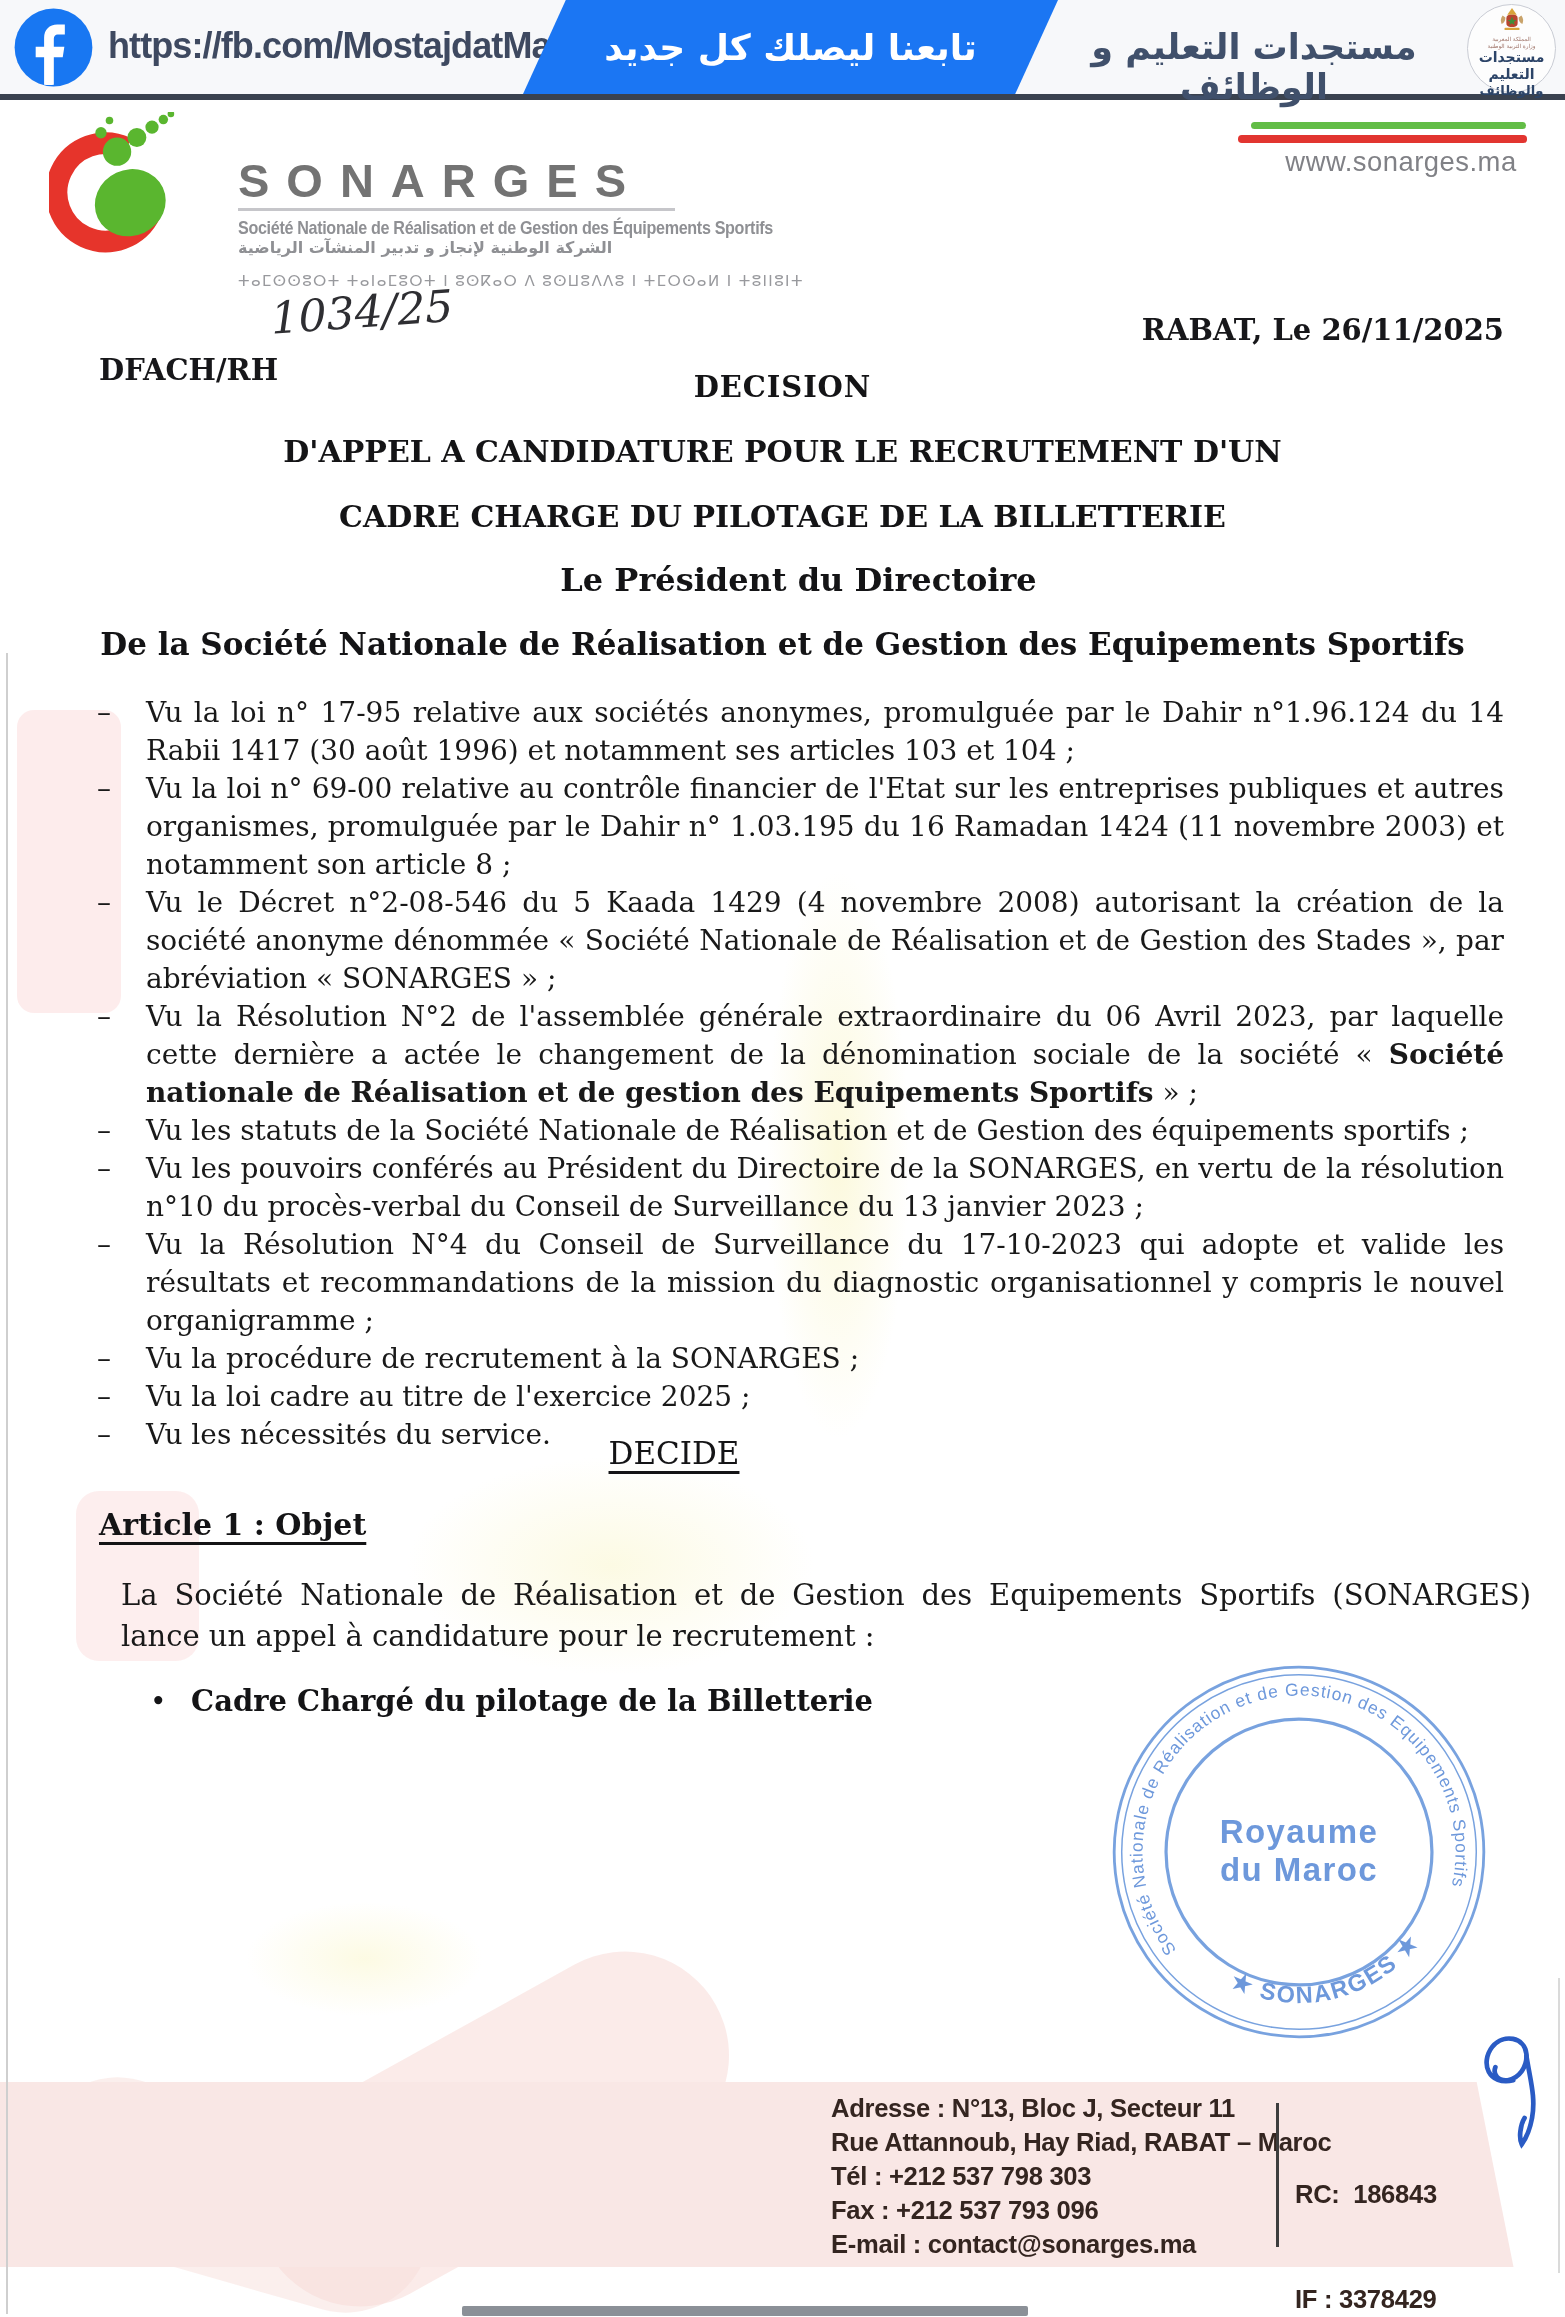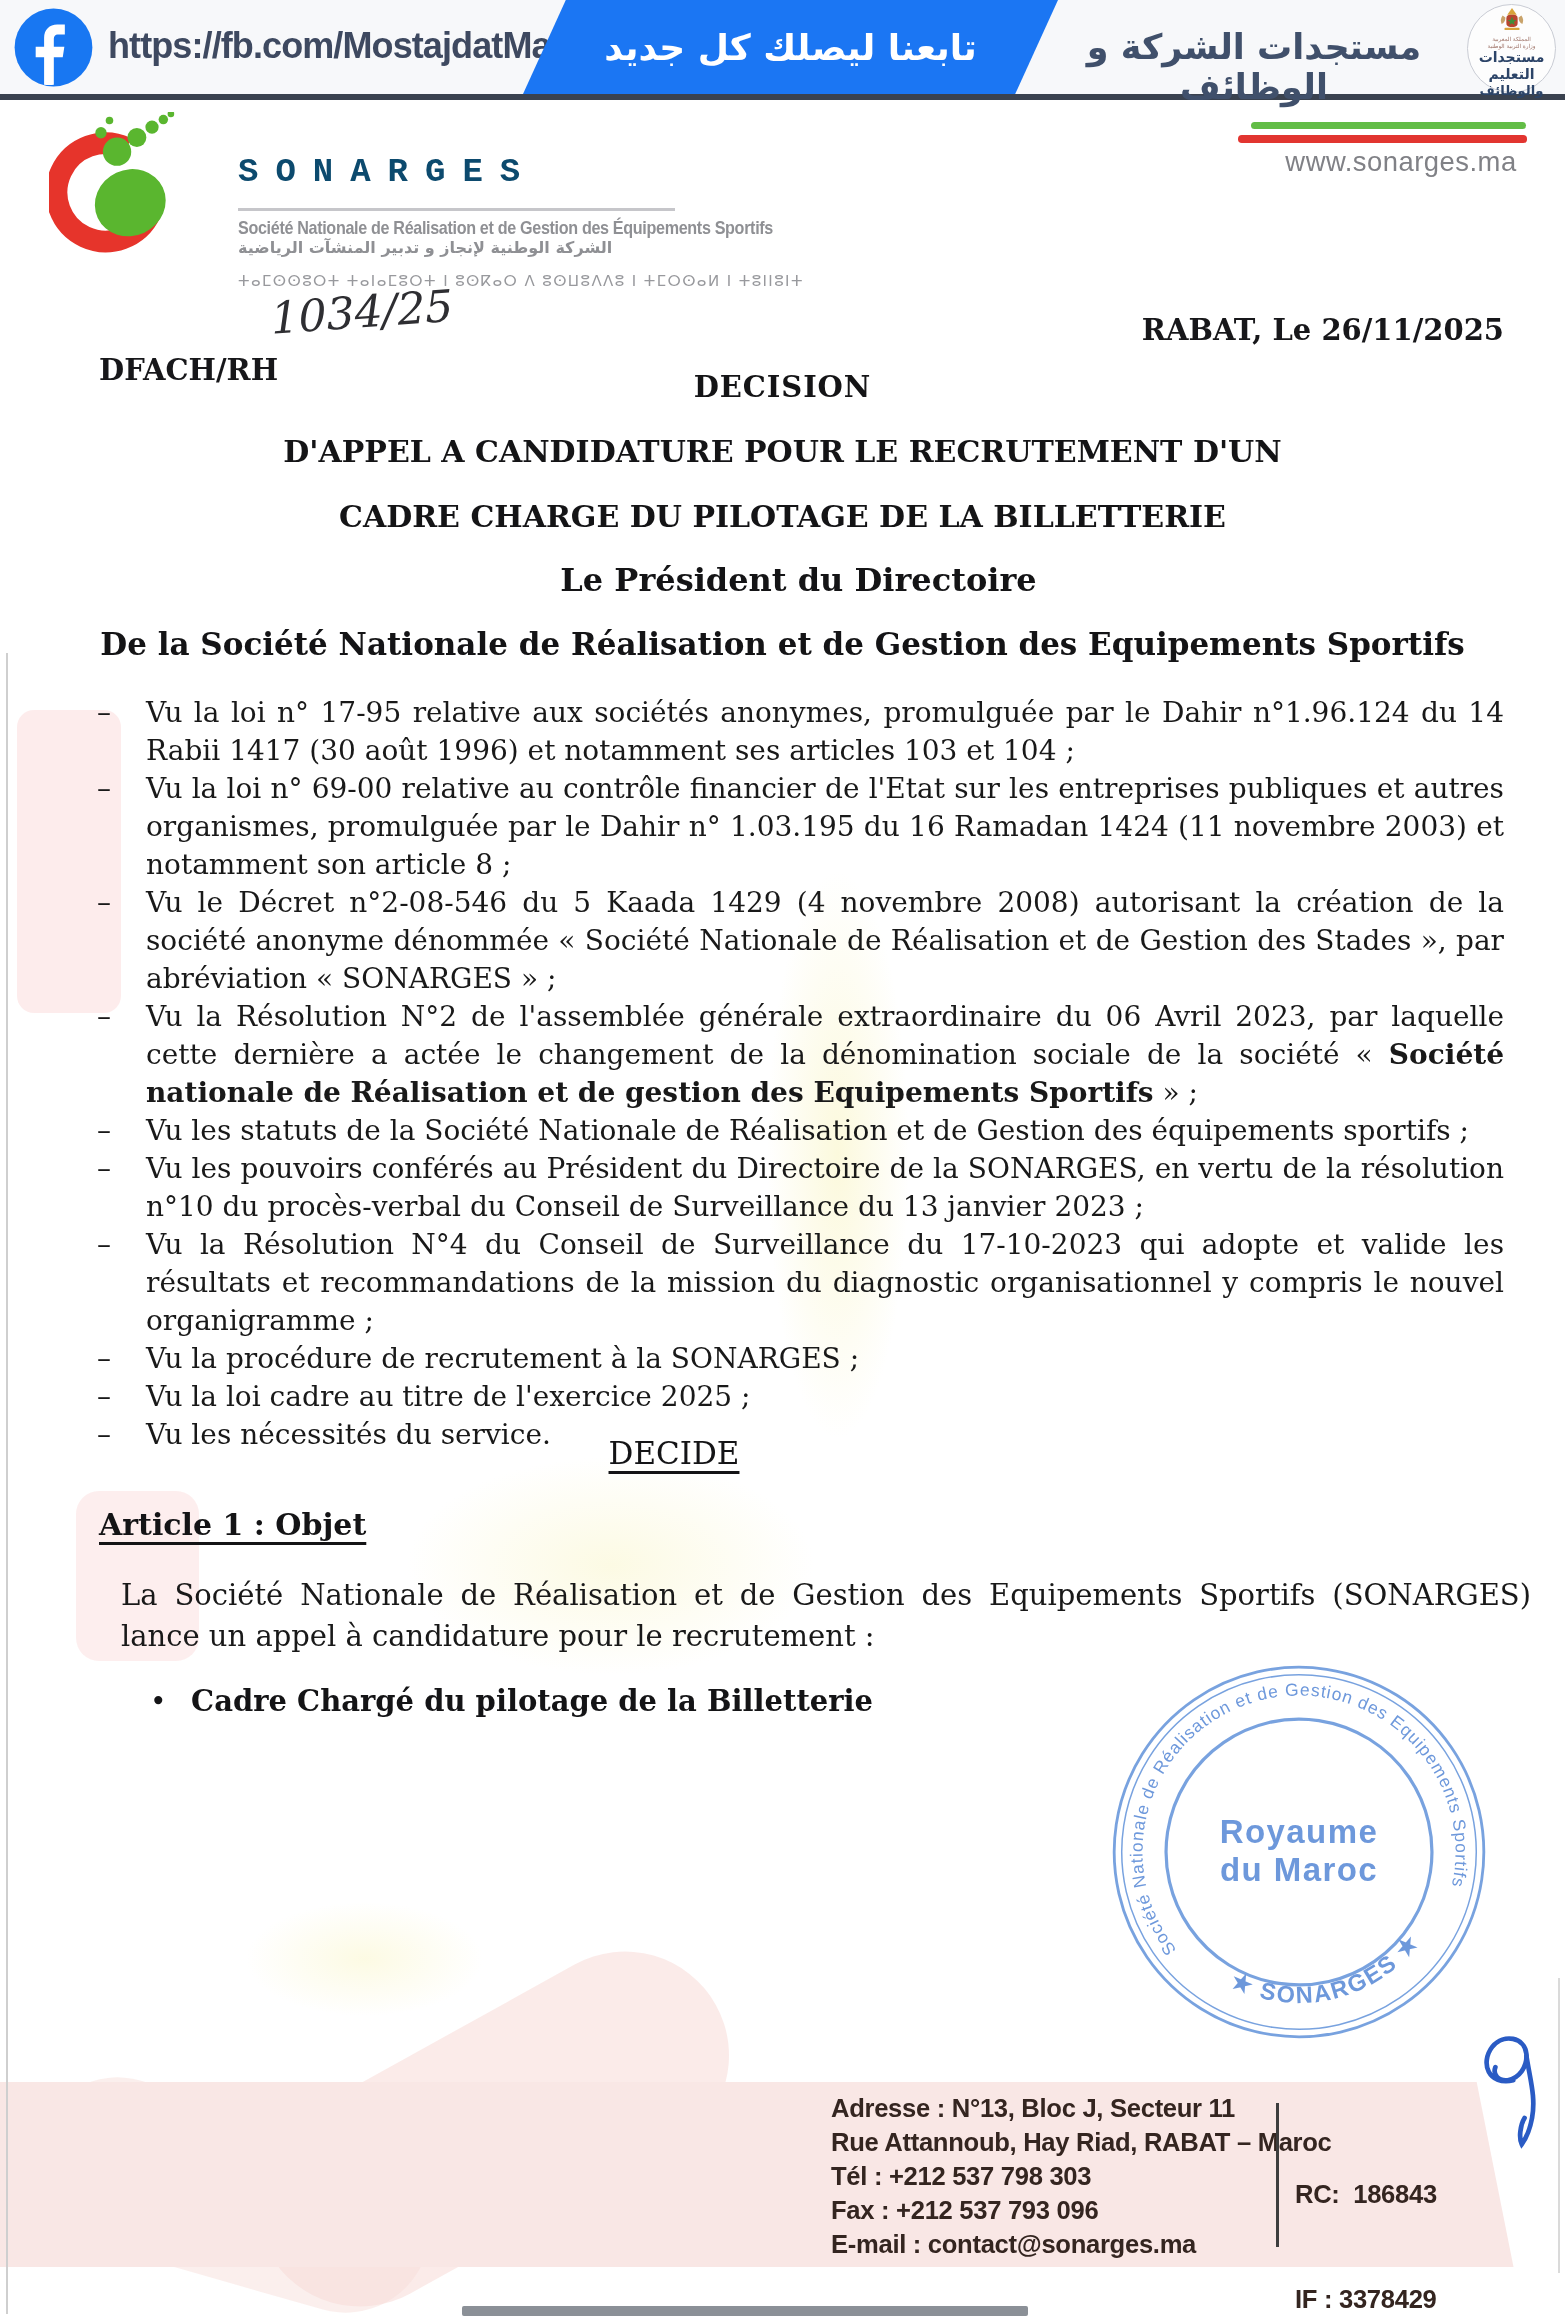--- a/index.html
+++ b/index.html
@@ -27,22 +27,22 @@
   .ribbon span{font-family:"DejaVu Sans",sans-serif;font-weight:700;font-size:36px;color:#ffffff;direction:rtl;}
   .ptitle{left:1060px;top:26.5px;width:388px;text-align:center;font-family:"DejaVu Sans",sans-serif;
           font-weight:700;font-size:35px;color:#40506b;direction:rtl;}
   .badge{left:1467px;top:3.8px;width:89px;height:89px;border-radius:50%;background:#fdfdfd;
          border:0.9px solid #c9ccd4;text-align:center;box-sizing:border-box;padding-top:2.8px;}
   .badge .tiny{font-family:"DejaVu Sans",sans-serif;font-size:5.7px;color:#a0756a;line-height:6.6px;direction:rtl;}
   .badge .b1{font-family:"DejaVu Sans",sans-serif;font-weight:700;font-size:14px;line-height:17px;color:#2c4468;direction:rtl;}
   .badge .b2{font-family:"DejaVu Sans",sans-serif;font-weight:700;font-size:13.2px;line-height:15px;color:#2c4468;direction:rtl;}
   
   .logomark{left:49px;top:112px;width:189px;height:189px;}
-  .brand{left:238px;top:153px;font-family:Liberation Mono, monospace;font-weight:700;
-         font-size:34px;letter-spacing:17px;color:#0c4a6e;}
+  .brand{left:238px;top:153px;font-family:Liberation Sans, sans-serif;font-weight:700;
+         font-size:47px;letter-spacing:17px;color:#737373;}
   .brandrule{left:238px;top:208px;width:437px;height:2.8px;background:#c6c6ca;}
   .tagfr{left:238px;top:217px;font-family:"Liberation Sans",sans-serif;font-weight:700;
          font-size:19px;letter-spacing:-0.4px;color:#8f9094;transform:scaleX(.85);transform-origin:left top;white-space:nowrap;}
   .tagar{left:238px;top:238px;font-family:"DejaVu Sans",sans-serif;font-weight:700;
          font-size:16px;color:#8f9094;direction:rtl;white-space:nowrap;}
   .tagtif{left:238px;top:272px;font-family:"DejaVu Sans",sans-serif;font-size:15px;
           letter-spacing:1.4px;color:#98999d;white-space:nowrap;}
   .wwwgreen{left:1251px;top:122px;width:275px;height:6.6px;border-radius:3.8px;background:#62bd46;}
   .wwwred{left:1238px;top:135px;width:289px;height:7.6px;border-radius:3.8px;background:#e23530;}
   .www{left:1259px;top:146px;width:284px;text-align:center;font-family:"Liberation Sans",sans-serif;
@@ -102,21 +102,21 @@
 
   <header class="abs banner">
     <svg class="abs fbicon" viewBox="0 0 100 100">
       <circle cx="50" cy="50" r="48" fill="#1877f2"></circle>
       <path d="M64 34h-9c-2.6 0-4.6 2.2-4.6 5.2V49h13l-2 13h-11v34c-2.9.6-8.6.4-12 0V62H28V49h10.4v-11c0-10 6.6-16.5 16.2-16.5H64z" fill="#ffffff"></path>
     </svg>
     <div class="abs fburl">https://fb.com/MostajdatMaroc</div>
     <div class="abs ribbon">
       <span>تابعنا ليصلك كل جديد</span>
     </div>
-    <div class="abs ptitle">مستجدات الشركة و الوظائف</div>
+    <div class="abs ptitle">مستجدات التعليم و الوظائف</div>
     <div class="abs badge">
       <svg width="32" height="24.6" viewBox="0 0 34 26">
         <path d="M17 0 L22 7 L12 7 Z" fill="#d8a33a"></path>
         <path d="M7 8 Q4 12 6 17 Q10 15 10 10 Z" fill="#c9a36a"></path>
         <path d="M27 8 Q30 12 28 17 Q24 15 24 10 Z" fill="#c9a36a"></path>
         <rect x="11" y="7" width="12" height="13" rx="4" fill="#b8452f"></rect>
         <path d="M17 9 L18.6 13.6 L23 13.6 L19.4 16.3 L20.8 20.5 L17 17.9 L13.2 20.5 L14.6 16.3 L11 13.6 L15.4 13.6 Z" fill="#3f8f3a" transform="scale(0.8) translate(4.2 2.2)"></path>
         <rect x="9" y="21" width="16" height="2.4" rx="1" fill="#d8a33a"></rect>
       </svg>
       <div class="tiny">المملكة المغربية</div>

